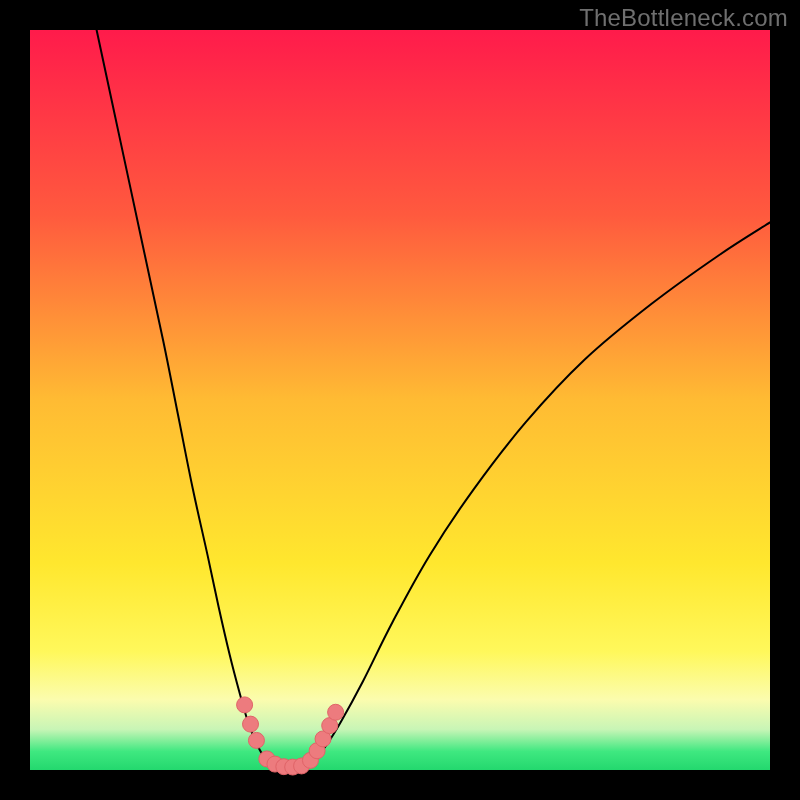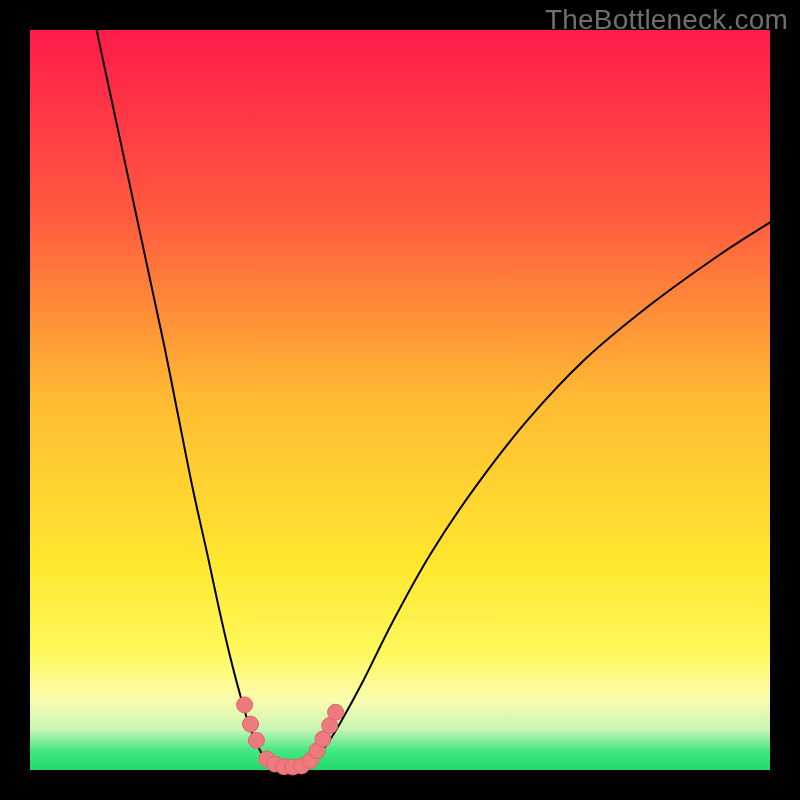--- a/index.html
+++ b/index.html
@@ -35,21 +35,21 @@
     left: 0; top: 0;
     width: 740px;
     height: 740px;
     overflow: visible;
   }
   .watermark {
     position: absolute;
     top: 4px;
     right: 12px;
     color: #6f6f6f;
-    font-size: 28px;
+    font-size: 24px;
     font-weight: 400;
     letter-spacing: 0.2px;
     user-select: none;
   }
 </style>
 </head>
 <body>
 
 <div class="frame">
 

